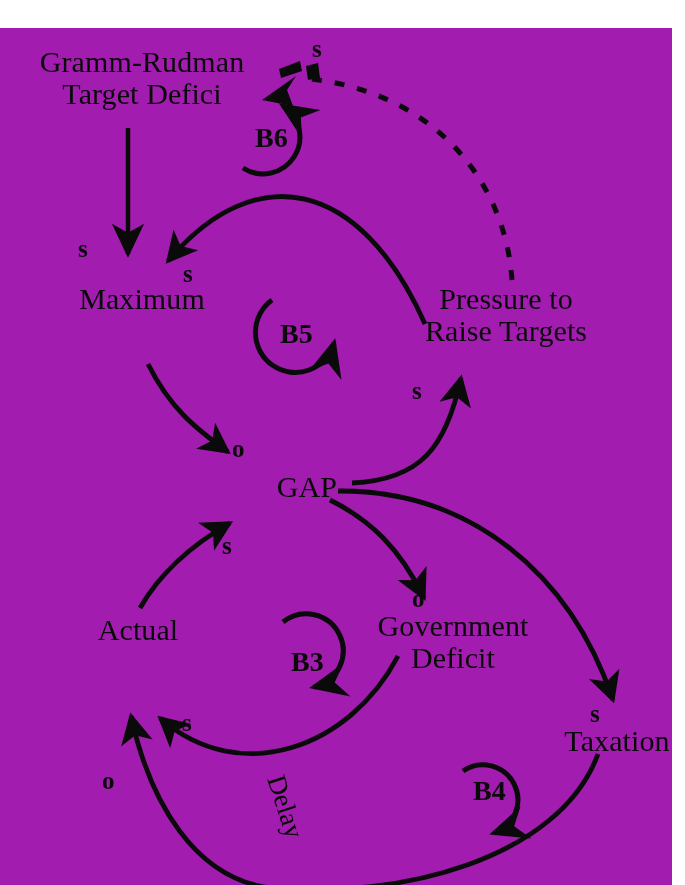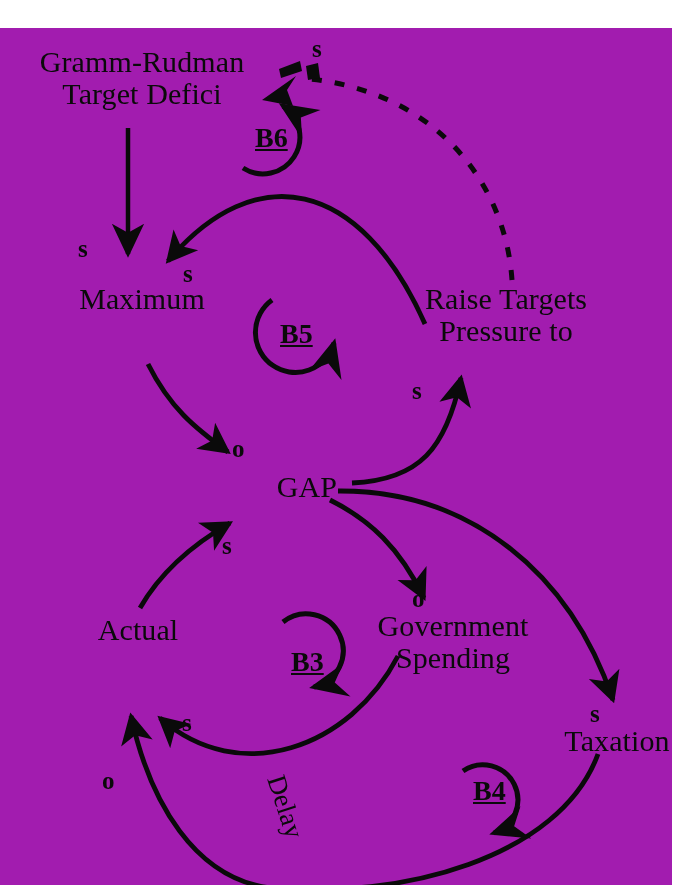--- a/index.html
+++ b/index.html
@@ -45,21 +45,20 @@
     color: #0a0a0a;
     line-height: 1;
   }
   .loop-label {
     position: absolute;
     font-family: "Liberation Serif", "DejaVu Serif", serif;
     font-weight: bold;
     font-size: 28px;
     color: #0a0a0a;
     line-height: 1;
-    text-decoration: underline;
   }
   .delay-label {
     position: absolute;
     font-family: "Liberation Serif", "DejaVu Serif", serif;
     font-size: 27px;
     color: #0a0a0a;
     line-height: 1;
     transform-origin: left top;
   }
 </style>
@@ -131,35 +130,35 @@
   <div class="node-label" style="left:22px; top:18px; width:240px;">
     <span class="ln">Gramm-Rudman</span>
     <span class="ln">Target Defici</span>
   </div>
 
   <div class="node-label" style="left:8px; top:255px; width:268px;">
     <span class="ln">Maximum</span>
   </div>
 
   <div class="node-label" style="left:408px; top:255px; width:196px;">
+    <span class="ln">Pressure to</span>
     <span class="ln">Raise Targets</span>
-    <span class="ln">Pressure to</span>
   </div>
 
   <div class="node-label" style="left:272px; top:443px; width:70px;">
     <span class="ln">GAP</span>
   </div>
 
   <div class="node-label" style="left:83px; top:586px; width:110px;">
     <span class="ln">Actual</span>
   </div>
 
   <div class="node-label" style="left:368px; top:582px; width:170px;">
     <span class="ln">Government</span>
-    <span class="ln">Spending</span>
+    <span class="ln">Deficit</span>
   </div>
 
   <div class="node-label" style="left:552px; top:697px; width:130px;">
     <span class="ln">Taxation</span>
   </div>
 
   <div class="loop-label" style="left:255px; top:96px;">B6</div>
   <div class="loop-label" style="left:280px; top:292px;">B5</div>
   <div class="loop-label" style="left:291px; top:620px;text-align:right;">B3</div>
   <div class="loop-label" style="left:473px; top:749px;">B4</div>

